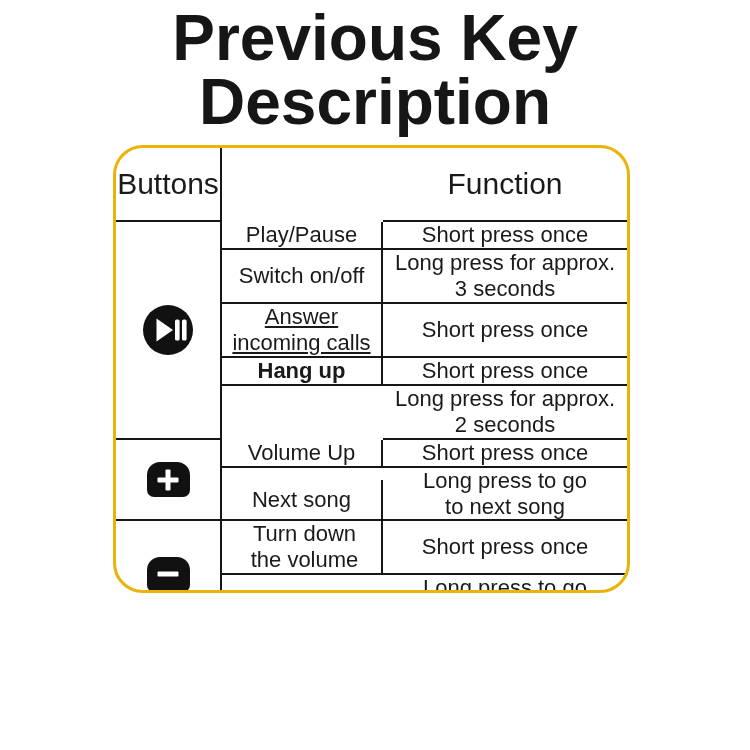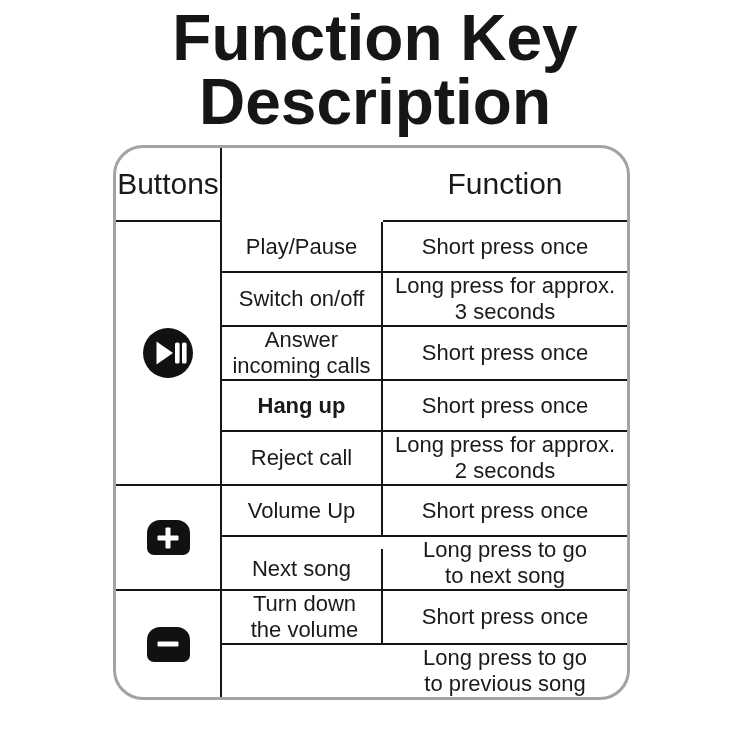--- a/index.html
+++ b/index.html
@@ -23,23 +23,23 @@
     font-weight: 700;
     line-height: 1.0;
     letter-spacing: 0px;
     color: #161616;
   }
   .tbl {
     position: absolute;
     left: 113px;
     top: 145px;
     width: 517px;
-    height: 555px;
+    height: 448px;
     box-sizing: border-box;
-    border: 3px solid #a3a3a3;
+    border: 3px solid #eab308;
     border-radius: 30px;
     overflow: hidden;
     background: #ffffff;
     display: grid;
     grid-template-columns: 106px 161px 1fr;
     grid-template-rows: 74px repeat(9, 1fr);
   }
   .cell {
     display: flex;
     align-items: center;
@@ -74,21 +74,21 @@
   }
   .key .bar-h { width: 21px; height: 5px; transform: translate(-50%, -50%); }
   .key .bar-v { width: 5px; height: 21px; transform: translate(-50%, -50%); }
 </style>
 </head>
 <body>
 
 <div class="page">
 
   <div class="title">
-    <div>Function Key</div>
+    <div>Previous Key</div>
     <div>Description</div>
   </div>
 
   <div class="tbl">
 
     <div class="cell hdr br bb" style="grid-row:1;grid-column:1;">Buttons</div>
     <div class="cell hdr bb" style="grid-row:1;grid-column:3;">Function</div>
 
     <div class="cell br bb" style="grid-row:2/7;grid-column:1;">
       <svg class="pp-icon" viewBox="0 0 50 50">
@@ -99,28 +99,27 @@
       </svg>
     </div>
 
     <div class="cell fn br bb" style="grid-row:2;grid-column:2;">Play/Pause</div>
     <div class="cell op bb" style="grid-row:2;grid-column:3;">Short press once</div>
 
     <div class="cell fn br bb" style="grid-row:3;grid-column:2;">Switch on/off</div>
     <div class="cell op bb" style="grid-row:3;grid-column:3;">Long press for approx.
 3 seconds</div>
 
-    <div class="cell fn br bb" style="grid-row:4;grid-column:2;">Answer
+    <div class="cell fn br bb" style="grid-row:4;grid-column:2;text-decoration:underline;">Answer
 incoming calls</div>
     <div class="cell op bb" style="grid-row:4;grid-column:3;">Short press once</div>
 
     <div class="cell fn br bb" style="grid-row:5;grid-column:2;font-weight:bold;">Hang up</div>
     <div class="cell op bb" style="grid-row:5;grid-column:3;">Short press once</div>
 
-    <div class="cell fn br bb" style="grid-row:6;grid-column:2;">Reject call</div>
     <div class="cell op bb" style="grid-row:6;grid-column:3;">Long press for approx.
 2 seconds</div>
 
     <div class="cell br bb" style="grid-row:7/9;grid-column:1;">
       <div class="key">
         <span class="bar-h"></span>
         <span class="bar-v"></span>
       </div>
     </div>
 

